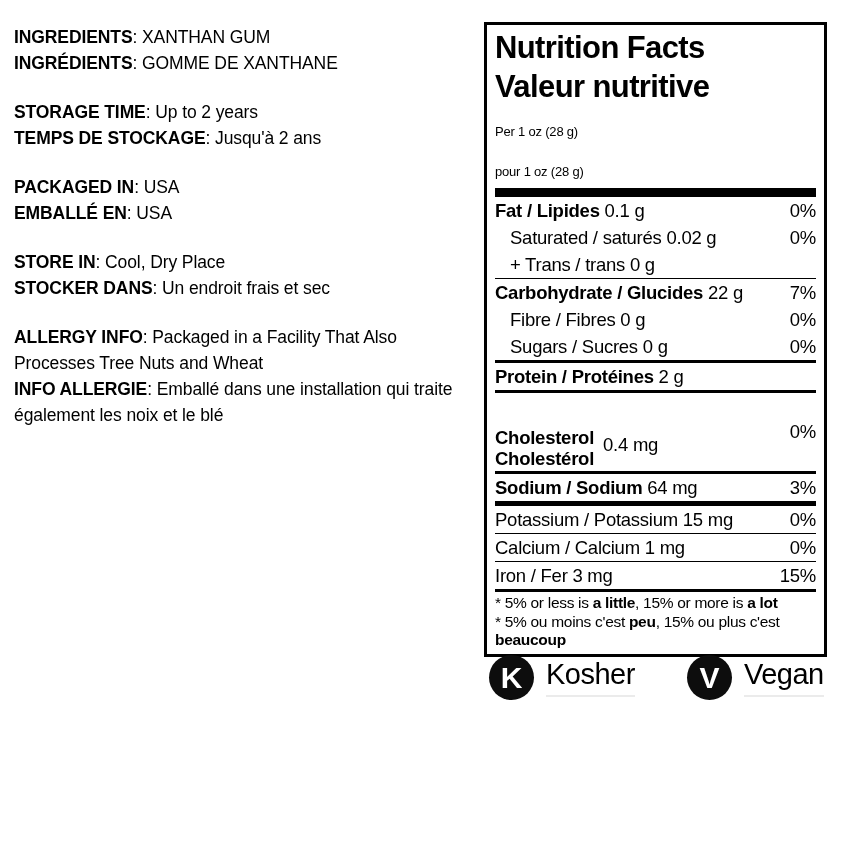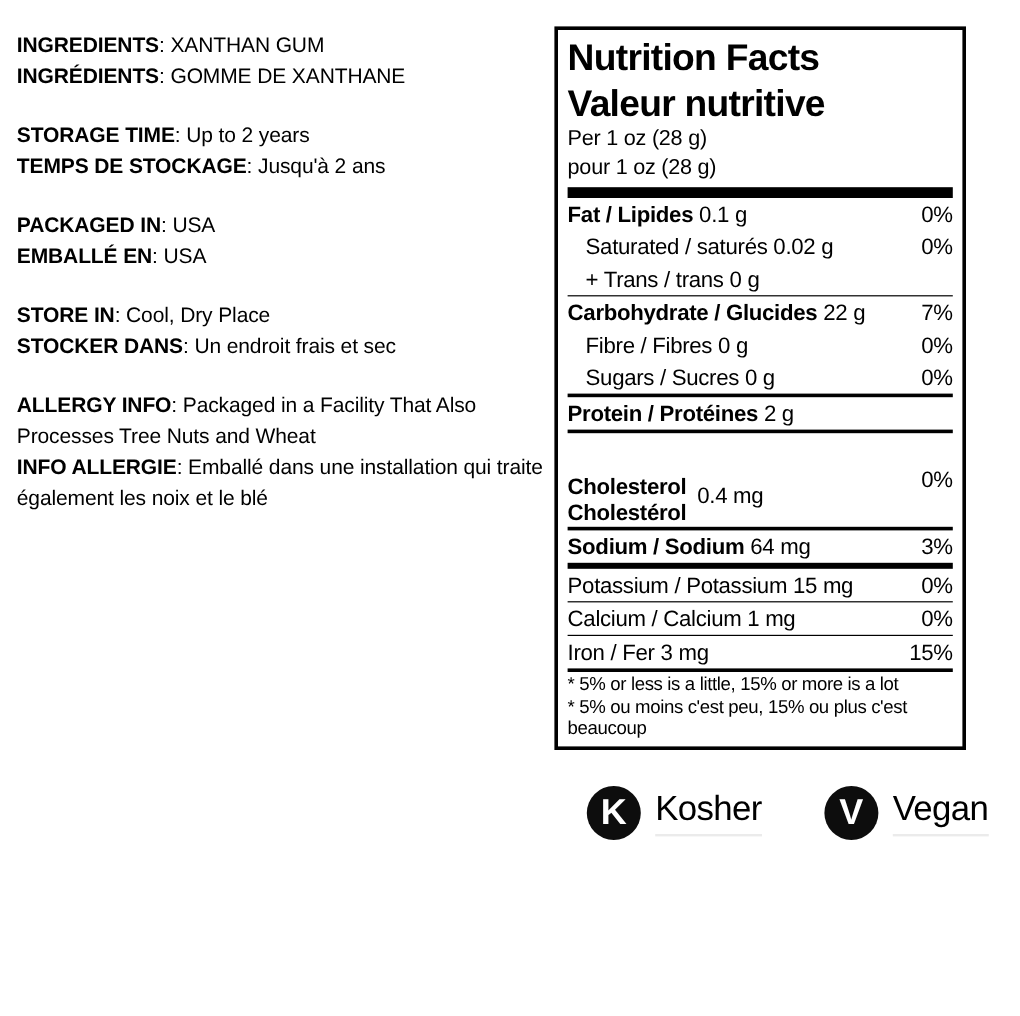--- a/index.html
+++ b/index.html
@@ -35,40 +35,40 @@
   }
   .info-line.wrap { white-space: normal; }
   .info-line .lbl {
     font-weight: bold;
     margin-top: 20px;
   }
 
   
   .nf-panel {
     position: absolute;
-    left: 462px;
+    left: 484px;
     top: 22px;
     width: 343px;
     box-sizing: border-box;
     border: 3px solid #000;
     background: #fff;
     padding: 0 8px;
   }
   .nf-title {
     font-size: 31px;
     font-weight: bold;
     line-height: 33px;
     letter-spacing: -0.6px;
     margin-top: 6px;
   }
   .nf-serving {
-    font-size: 18px;
+    font-size: 13px;
     line-height: 23px;
     letter-spacing: -0.2px;
-    margin-top: 1px;
+    margin-top: 17px;
   }
   .rule-thick   { border-top: 9px solid #000; margin-top: 5px; }
   .rule-medium  { border-top: 3px solid #000; }
   .rule-heavy   { border-top: 5px solid #000; }
   .rule-thin    { border-top: 1.5px solid #000; }
 
   .cal-row {
     display: flex;
     justify-content: space-between;
     align-items: flex-start;
@@ -125,21 +125,21 @@
     line-height: 21px;
     margin-top: 24px;
   }
 
   .footnote {
     font-size: 15.5px;
     line-height: 18.5px;
     letter-spacing: -0.3px;
     padding: 2px 0 4px 0;
   }
-  .footnote b { font-weight: normal; }
+  .footnote b { font-weight: bold; }
 
   
   .badges {
     position: absolute;
     left: 489px;
     top: 655px;
     width: 345px;
     display: flex;
     align-items: center;
   }

